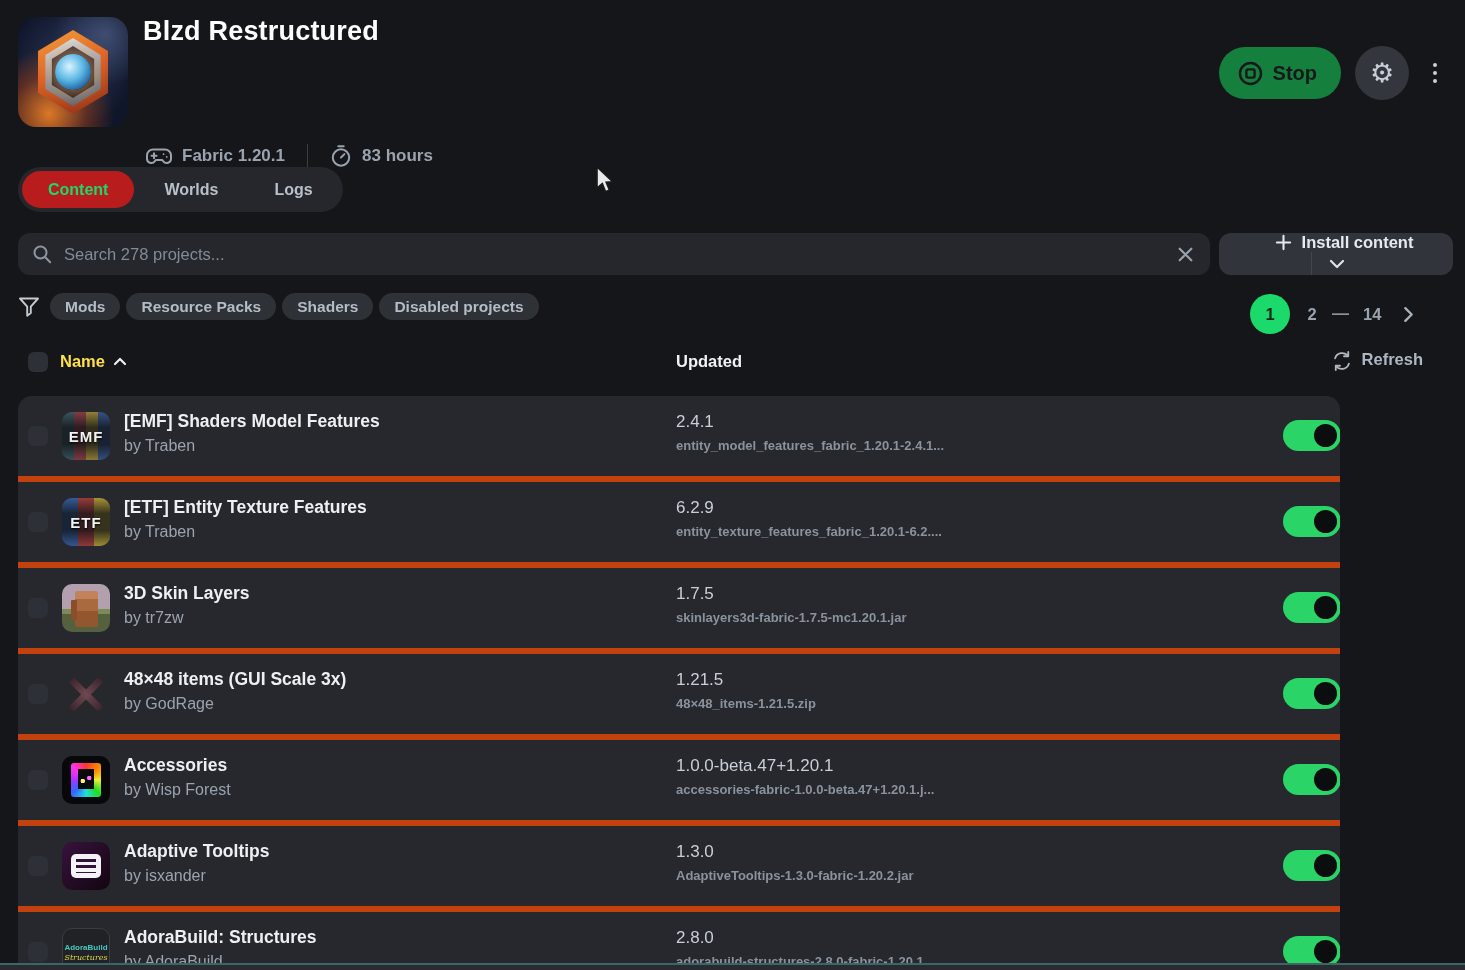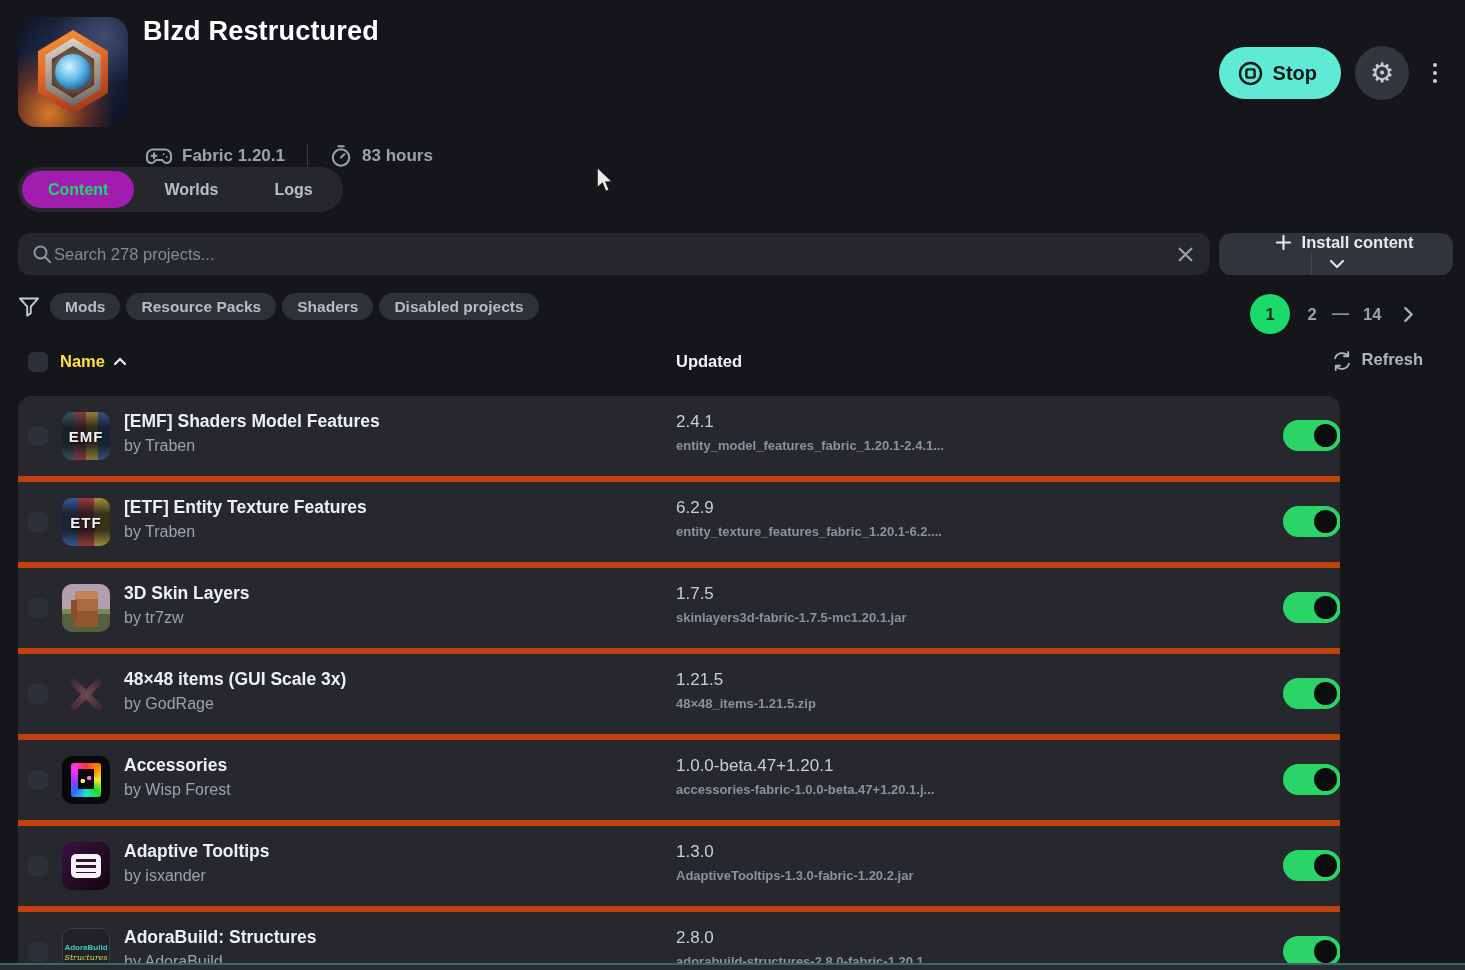--- a/index.html
+++ b/index.html
@@ -22,36 +22,36 @@
     clip-path:polygon(50% 0,96% 25%,96% 75%,50% 100%,4% 75%,4% 25%);
     background:linear-gradient(180deg,#23324e,#131c30);}
   .pack-icon::after{content:"";position:absolute;left:37px;top:37px;width:36px;height:36px;border-radius:50%;z-index:3;
     background:radial-gradient(circle at 40% 35%,#d8f4ff,#58b4e4 45%,#1d5a92 80%,#123a60);
     box-shadow:0 0 16px 4px rgba(255,150,50,.65);}
   .pack-title{position:absolute;left:143px;top:16px;font-size:27px;font-weight:800;color:#fff;letter-spacing:.2px;}
   .pack-meta{position:absolute;left:146px;top:100px;display:flex;align-items:center;gap:10px;color:#9aa3ae;font-weight:700;font-size:17px;margin-top:44px;}
   .meta-divider{width:1px;height:24px;background:#3b3e44;margin:0 12px;}
   .header-actions{position:absolute;right:18px;top:46px;display:flex;align-items:center;gap:14px;}
   .stop-btn{display:flex;align-items:center;gap:9px;height:52px;padding:0 24px 0 18px;border:none;cursor:pointer;
-    border-radius:26px;background:#5eead4;color:#17181b;font-family:inherit;font-size:20px;font-weight:800;}
+    border-radius:26px;background:#15803d;color:#17181b;font-family:inherit;font-size:20px;font-weight:800;}
   .circle-btn{width:54px;height:54px;border-radius:50%;border:none;background:#33363c;color:#c9cfd6;
     display:flex;align-items:center;justify-content:center;font-size:27px;cursor:pointer;line-height:1;}
   .kebab{display:flex;flex-direction:column;gap:4px;background:none;border:none;cursor:pointer;padding:8px 10px;}
   .kebab i{width:4px;height:4px;border-radius:50%;background:#c9cfd6;}
 
   
   .tabs{position:absolute;left:18px;top:167px;height:45px;display:flex;align-items:center;gap:4px;
     background:#25272c;border-radius:23px;padding:0 4px;}
   .tab{height:37px;padding:0 26px;display:flex;align-items:center;border-radius:19px;border:none;background:none;
     color:#b8c0ca;font-family:inherit;font-size:16px;font-weight:700;cursor:pointer;}
-  .tab.active{background:#a21caf;color:#1bd96a;}
+  .tab.active{background:#b91c1c;color:#1bd96a;}
 
   
   .search-bar{position:absolute;left:18px;top:233px;width:1192px;height:42px;background:#25272c;border-radius:12px;
-    display:flex;align-items:center;padding:0 14px;box-sizing:border-box;}
+    display:flex;align-items:center;padding:0 14px;box-sizing:border-box;gap:10px;}
   .search-bar input{flex:1;background:none;border:none;outline:none;color:#cfd5dc;font-family:inherit;font-size:16.5px;}
   .search-bar input::placeholder{color:#828b96;}
   .clear-btn{background:none;border:none;cursor:pointer;display:flex;padding:2px;}
   .install-btn{position:absolute;left:1219px;top:233px;width:234px;height:42px;background:#31343a;border-radius:12px;
     display:flex;align-items:center;box-sizing:border-box;cursor:pointer;flex-direction:column;}
   .install-main{flex:1;display:flex;align-items:center;gap:10px;padding-left:16px;color:#e6e9ed;font-size:16.5px;font-weight:700;}
   .install-caret{width:50px;height:26px;display:flex;align-items:center;justify-content:center;border-left:1px solid #43464d;}
 
   
   .funnel{position:absolute;left:18px;top:296px;}

